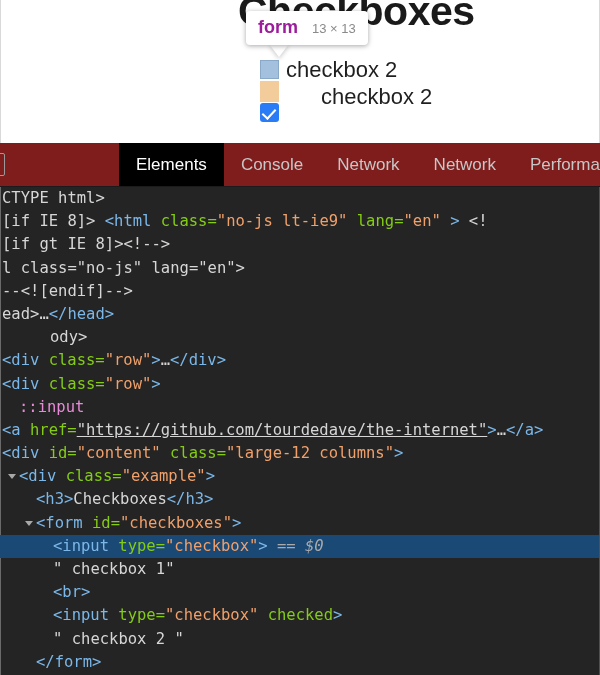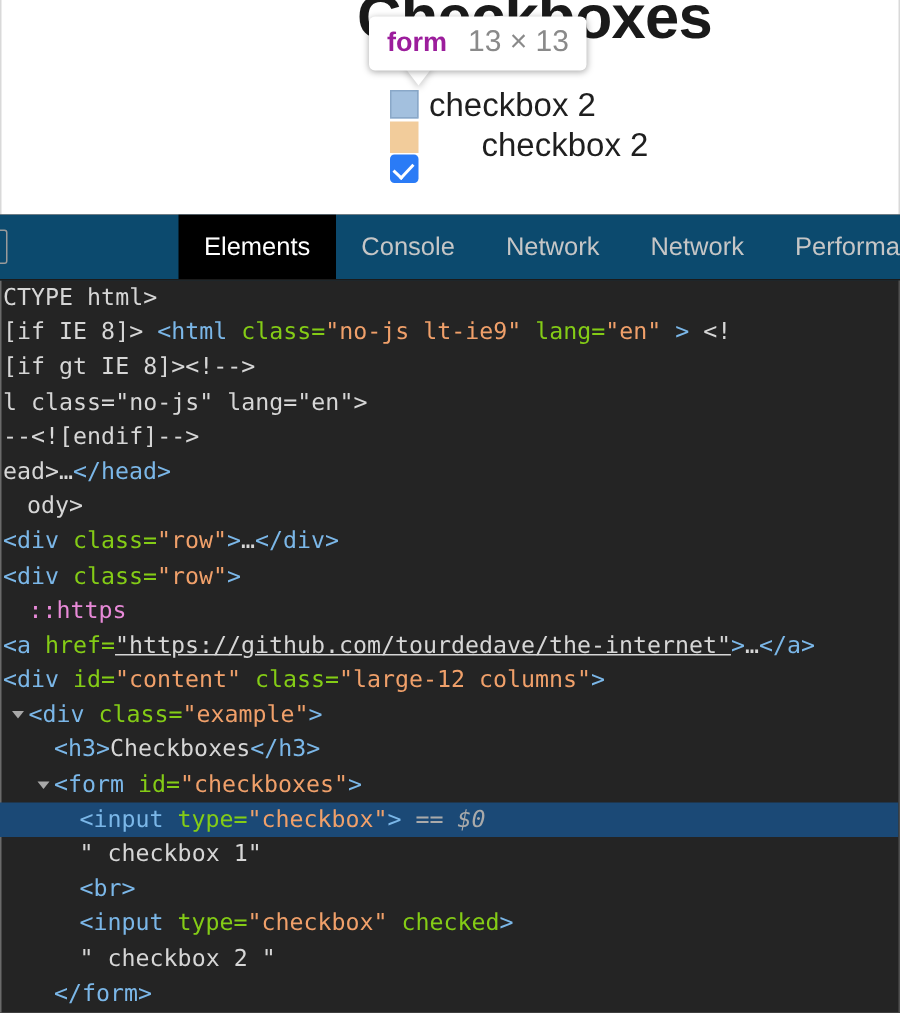--- a/index.html
+++ b/index.html
@@ -58,41 +58,41 @@
     box-shadow:0 1px 5px rgba(0,0,0,0.35);
     padding:6px 12px 7px 12px;
     display:flex; align-items:baseline; gap:14px;
     white-space:nowrap; z-index:20;
   }
   #tooltip-tag {
     color:#9c1d9c; font-weight:bold; font-size:18px;
     font-family:"Liberation Sans", sans-serif;
   }
   #tooltip-dims {
-    color:#8a8a8a; font-size:20px;
+    color:#8a8a8a; font-size:13px;
     font-family:"Liberation Sans", sans-serif;
   }
   #tooltip-arrow {
     position:absolute; left:268px; top:44px;
     width:0; height:0; z-index:19;
     border-left:10px solid transparent;
     border-right:10px solid transparent;
     border-top:13px solid #ffffff;
     filter:drop-shadow(0 2px 2px rgba(0,0,0,0.2));
   }
 
   
   #devtools {
     position:absolute; left:0; top:143px; width:600px; height:532px;
     background:#242424; overflow:hidden;
   }
 
   
   #dt-toolbar {
-    position:relative; height:44px; background:#0c4a6e;
+    position:relative; height:44px; background:#7f1d1d;
     border-bottom:1px solid #1b1b1b;
     display:flex; align-items:stretch;gap:48px;
   }
   #device-toolbar-btn {
     width:28px; display:flex; align-items:center; justify-content:center;
     margin-left:-12px;
   }
   #device-toolbar-btn .dev-glyph {
     width:17px; height:23px; border:1.7px solid #9a9a9a; border-radius:2px;
   }
@@ -182,24 +182,24 @@
 
   <div id="dom-tree">
     <div id="tree-left-border"></div>
     <div id="dom-lines">
         <div class="code-line"><span style="padding-left: 2px;"><span class="tok-txt">C</span><span class="tok-txt">T</span><span class="tok-txt">Y</span><span class="tok-txt">P</span><span class="tok-txt">E</span><span class="tok-txt"> </span><span class="tok-txt">h</span><span class="tok-txt">t</span><span class="tok-txt">m</span><span class="tok-txt">l</span><span class="tok-txt">&gt;</span></span></div>
         <div class="code-line"><span style="padding-left: 2px;"><span class="tok-txt">[</span><span class="tok-txt">i</span><span class="tok-txt">f</span><span class="tok-txt"> </span><span class="tok-txt">I</span><span class="tok-txt">E</span><span class="tok-txt"> </span><span class="tok-txt">8</span><span class="tok-txt">]</span><span class="tok-txt">&gt;</span><span class="tok-txt"> </span><span class="tok-txt"> </span><span class="tok-txt"> </span><span class="tok-txt"> </span><span class="tok-txt"> </span><span class="tok-txt"> </span><span class="tok-txt"> </span><span class="tok-txt"> </span><span class="tok-txt"> </span><span class="tok-txt"> </span><span class="tok-txt"> </span><span class="tok-txt"> </span><span class="tok-tag">&lt;html</span><span class="tok-attr"> class</span><span class="tok-attr">=</span><span class="tok-val">"no-js lt-ie9"</span><span class="tok-attr"> lang</span><span class="tok-attr">=</span><span class="tok-val">"en"</span> <span class="tok-tag">&gt;</span><span class="tok-txt"> </span><span class="tok-txt">&lt;</span><span class="tok-txt">!</span></span></div>
         <div class="code-line"><span style="padding-left: 2px;"><span class="tok-txt">[</span><span class="tok-txt">i</span><span class="tok-txt">f</span><span class="tok-txt"> </span><span class="tok-txt">g</span><span class="tok-txt">t</span><span class="tok-txt"> </span><span class="tok-txt">I</span><span class="tok-txt">E</span><span class="tok-txt"> </span><span class="tok-txt">8</span><span class="tok-txt">]</span><span class="tok-txt">&gt;</span><span class="tok-txt">&lt;</span><span class="tok-txt">!</span><span class="tok-txt">-</span><span class="tok-txt">-</span><span class="tok-txt">&gt;</span></span></div>
         <div class="code-line"><span style="padding-left: 2px;"><span class="tok-txt">l</span><span class="tok-txt"> </span><span class="tok-txt">c</span><span class="tok-txt">l</span><span class="tok-txt">a</span><span class="tok-txt">s</span><span class="tok-txt">s</span><span class="tok-txt">=</span><span class="tok-txt">"</span><span class="tok-txt">n</span><span class="tok-txt">o</span><span class="tok-txt">-</span><span class="tok-txt">j</span><span class="tok-txt">s</span><span class="tok-txt">"</span><span class="tok-txt"> </span><span class="tok-txt">l</span><span class="tok-txt">a</span><span class="tok-txt">n</span><span class="tok-txt">g</span><span class="tok-txt">=</span><span class="tok-txt">"</span><span class="tok-txt">e</span><span class="tok-txt">n</span><span class="tok-txt">"</span><span class="tok-txt">&gt;</span></span></div>
         <div class="code-line"><span style="padding-left: 2px;"><span class="tok-txt">-</span><span class="tok-txt">-</span><span class="tok-txt">&lt;</span><span class="tok-txt">!</span><span class="tok-txt">[</span><span class="tok-txt">e</span><span class="tok-txt">n</span><span class="tok-txt">d</span><span class="tok-txt">i</span><span class="tok-txt">f</span><span class="tok-txt">]</span><span class="tok-txt">-</span><span class="tok-txt">-</span><span class="tok-txt">&gt;</span></span></div>
         <div class="code-line"><span style="padding-left: 2px;"><span class="tok-txt">e</span><span class="tok-txt">a</span><span class="tok-txt">d</span><span class="tok-txt">&gt;</span><span class="tok-txt">…</span><span class="tok-tag">&lt;/head</span><span class="tok-tag">&gt;</span></span></div>
-        <div class="code-line"><span style="padding-left: 18px;"><span class="tok-txt">o</span><span class="tok-txt">d</span><span class="tok-txt">y</span><span class="tok-txt">&gt;</span></span></div>
+        <div class="code-line"><span style="padding-left: 2px; margin-left: 48px;"><span class="tok-txt">o</span><span class="tok-txt">d</span><span class="tok-txt">y</span><span class="tok-txt">&gt;</span></span></div>
         <div class="code-line"><span style="padding-left: 2px;"><span class="tok-tag">&lt;div</span><span class="tok-attr"> class</span><span class="tok-attr">=</span><span class="tok-val">"row"</span><span class="tok-tag">&gt;</span><span class="tok-txt">…</span><span class="tok-tag">&lt;/div</span><span class="tok-tag">&gt;</span></span></div>
         <div class="code-line"><span style="padding-left: 2px;"><span class="tok-tag">&lt;div</span><span class="tok-attr"> class</span><span class="tok-attr">=</span><span class="tok-val">"row"</span><span class="tok-tag">&gt;</span></span></div>
-        <div class="code-line"><span style="padding-left: 19px;"><span class="tok-pseudo">::https</span></span></div>
+        <div class="code-line"><span style="padding-left: 19px;"><span class="tok-pseudo">::input</span></span></div>
         <div class="code-line"><span style="padding-left: 2px;"><span class="tok-tag">&lt;a</span><span class="tok-attr"> href</span><span class="tok-attr">=</span><span class="tok-link">"https://github.com/tourdedave/the-internet"</span><span class="tok-tag">&gt;</span><span class="tok-txt">…</span><span class="tok-tag">&lt;/a</span><span class="tok-tag">&gt;</span></span></div>
         <div class="code-line"><span style="padding-left: 2px;"><span class="tok-tag">&lt;div</span><span class="tok-attr"> id</span><span class="tok-attr">=</span><span class="tok-val">"content"</span><span class="tok-attr"> class</span><span class="tok-attr">=</span><span class="tok-val">"large-12 columns"</span><span class="tok-tag">&gt;</span></span></div>
         <div class="code-line"><span class="tri open" style="left: 8px;"></span><span style="padding-left: 19px;"><span class="tok-tag">&lt;div</span><span class="tok-attr"> class</span><span class="tok-attr">=</span><span class="tok-val">"example"</span><span class="tok-tag">&gt;</span></span></div>
         <div class="code-line"><span style="padding-left: 36px;"><span class="tok-tag">&lt;h3</span><span class="tok-tag">&gt;</span><span class="tok-txt">C</span><span class="tok-txt">h</span><span class="tok-txt">e</span><span class="tok-txt">c</span><span class="tok-txt">k</span><span class="tok-txt">b</span><span class="tok-txt">o</span><span class="tok-txt">x</span><span class="tok-txt">e</span><span class="tok-txt">s</span><span class="tok-tag">&lt;/h3</span><span class="tok-tag">&gt;</span></span></div>
         <div class="code-line"><span class="tri open" style="left: 25px;"></span><span style="padding-left: 36px;"><span class="tok-tag">&lt;form</span><span class="tok-attr"> id</span><span class="tok-attr">=</span><span class="tok-val">"checkboxes"</span><span class="tok-tag">&gt;</span></span></div>
         <div class="code-line selected"><span style="padding-left: 53px;"><span class="tok-tag">&lt;input</span><span class="tok-attr"> type</span><span class="tok-attr">=</span><span class="tok-val">"checkbox"</span><span class="tok-tag">&gt;</span><span class="tok-txt"> </span><span class="tok-dollar">== $0</span></span></div>
         <div class="code-line"><span style="padding-left: 53px;"><span class="tok-txt">"</span><span class="tok-txt"> </span><span class="tok-txt">c</span><span class="tok-txt">h</span><span class="tok-txt">e</span><span class="tok-txt">c</span><span class="tok-txt">k</span><span class="tok-txt">b</span><span class="tok-txt">o</span><span class="tok-txt">x</span><span class="tok-txt"> </span><span class="tok-txt">1</span><span class="tok-txt">"</span></span></div>
         <div class="code-line"><span style="padding-left: 53px;"><span class="tok-tag">&lt;br</span><span class="tok-tag">&gt;</span></span></div>
         <div class="code-line"><span style="padding-left: 53px;"><span class="tok-tag">&lt;input</span><span class="tok-attr"> type</span><span class="tok-attr">=</span><span class="tok-val">"checkbox"</span><span class="tok-attr"> checked</span><span class="tok-tag">&gt;</span></span></div>
         <div class="code-line"><span style="padding-left: 53px;"><span class="tok-txt">"</span><span class="tok-txt"> </span><span class="tok-txt">c</span><span class="tok-txt">h</span><span class="tok-txt">e</span><span class="tok-txt">c</span><span class="tok-txt">k</span><span class="tok-txt">b</span><span class="tok-txt">o</span><span class="tok-txt">x</span><span class="tok-txt"> </span><span class="tok-txt">2</span><span class="tok-txt"> </span><span class="tok-txt">"</span></span></div>

